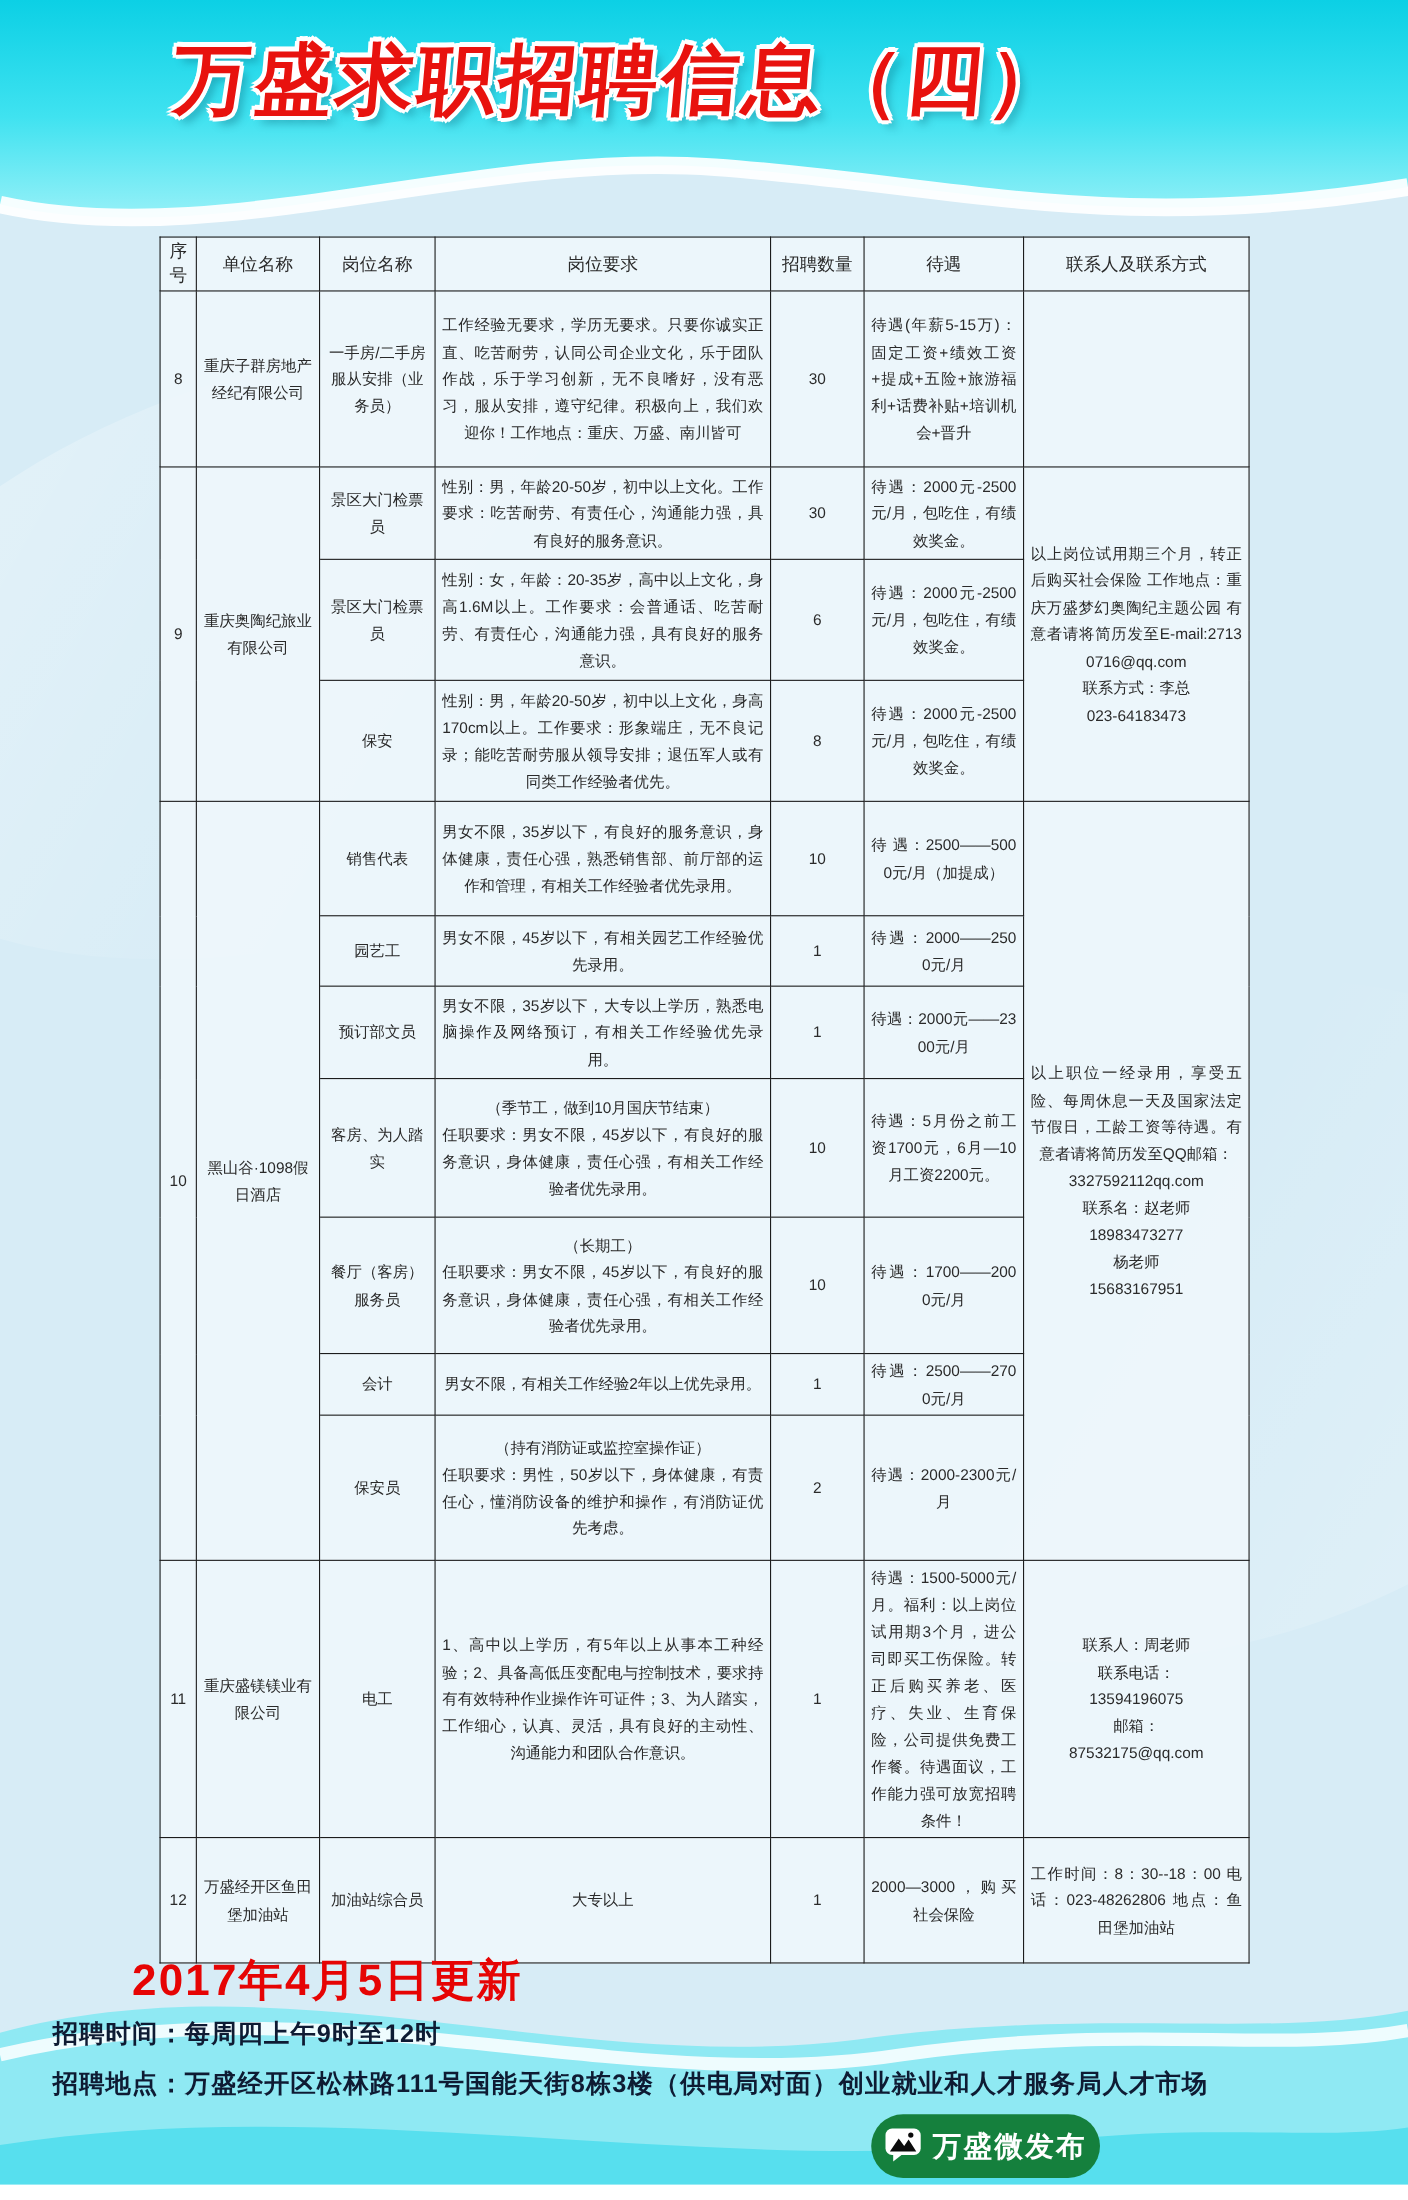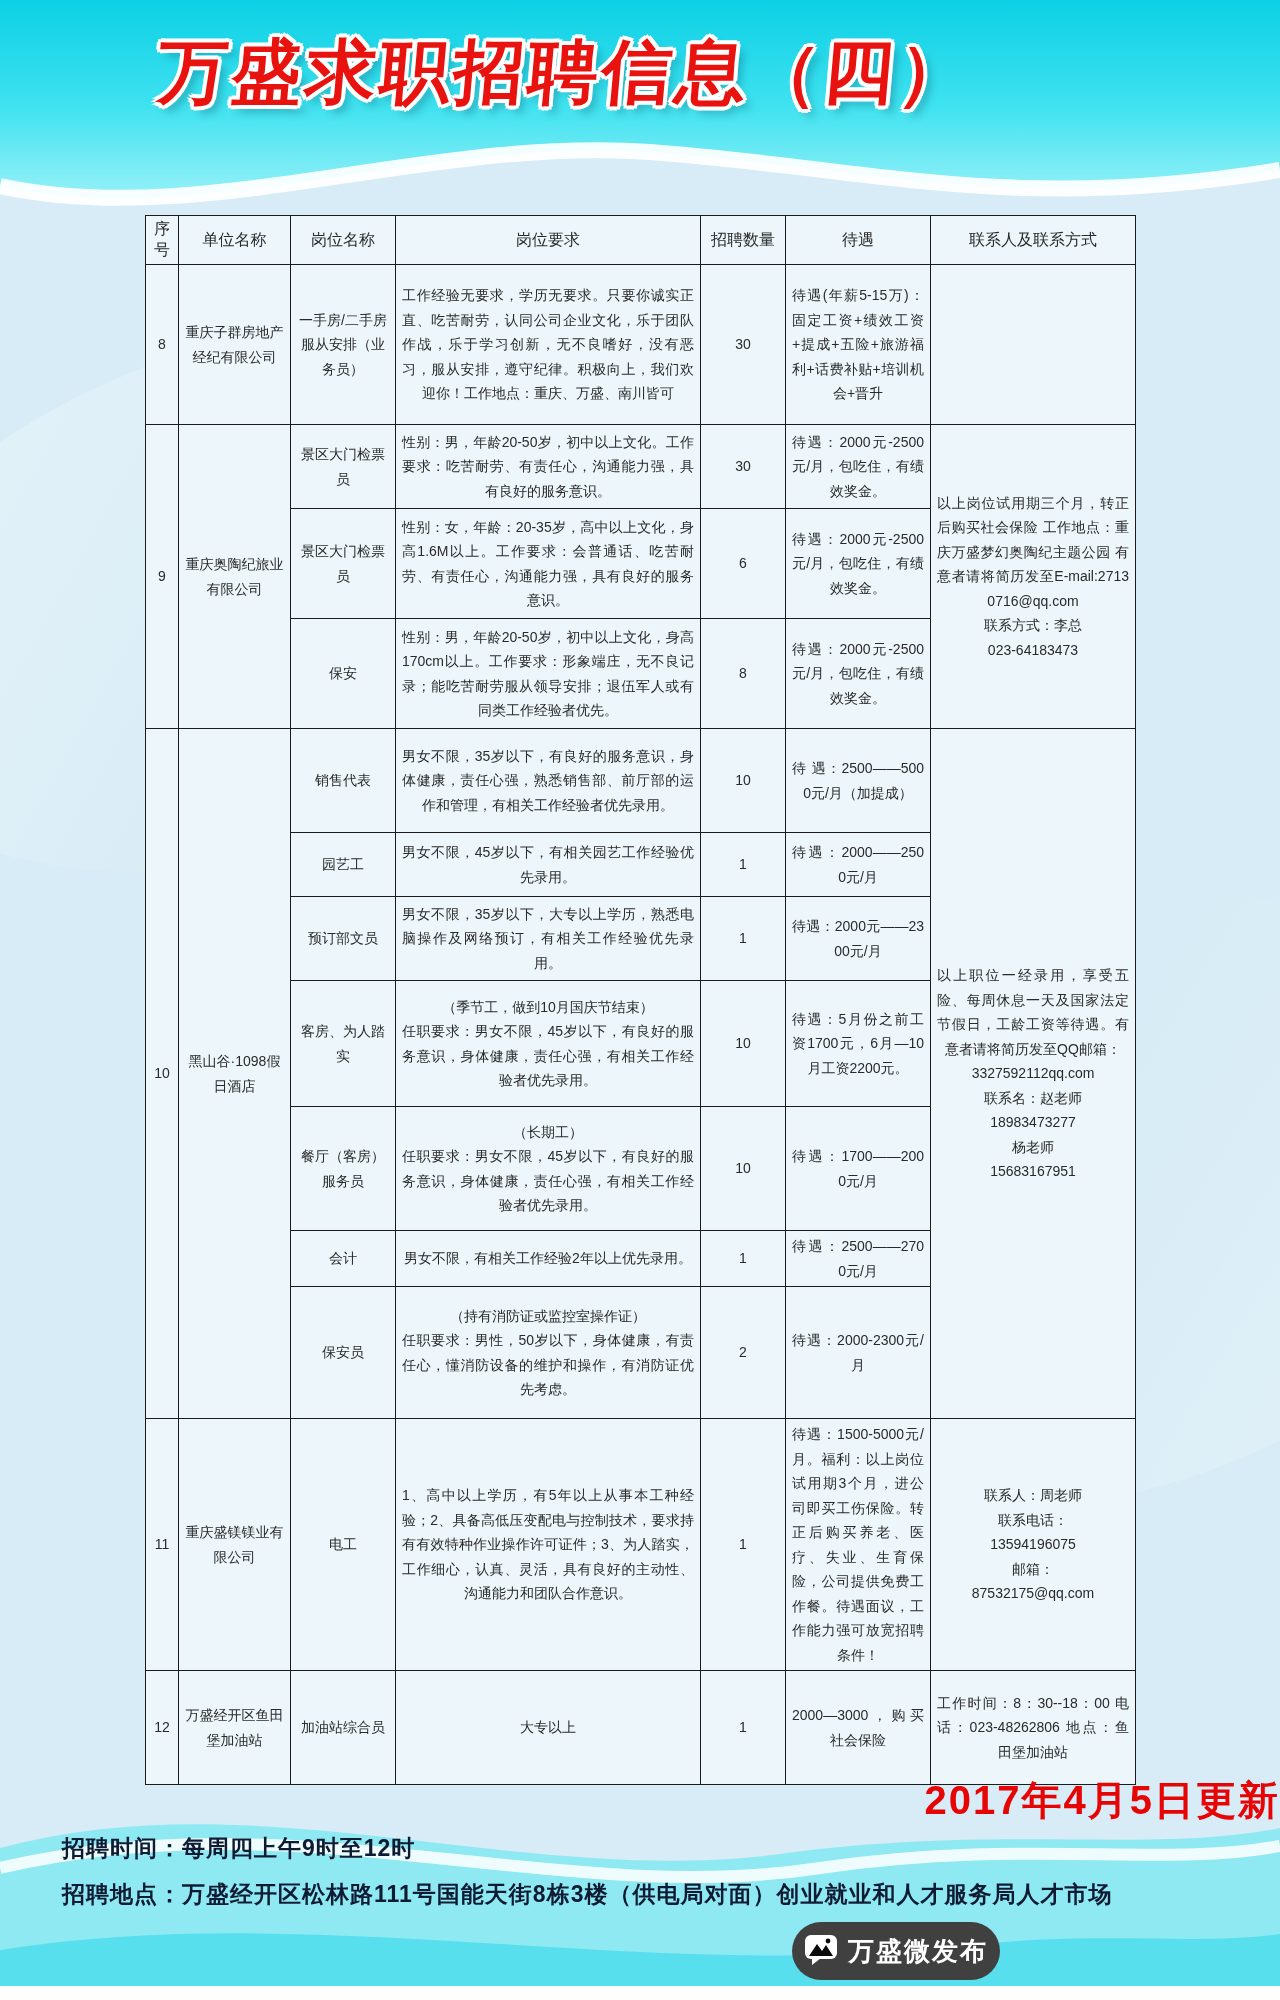--- a/index.html
+++ b/index.html
@@ -65,35 +65,35 @@
     text-align:justify;text-align-last:center;white-space:pre-line;margin-top:28px;
   }
   .row-0{height:160px}.row-1{height:84px}.row-2{height:110px}.row-3{height:110px}
   .row-4{height:104px}.row-5{height:64px}.row-6{height:84px}.row-7{height:126px}
   .row-8{height:124px}.row-9{height:54px}.row-10{height:132px}.row-11{height:252px}
   .row-12{height:114px}
 
   
   .update-date{
     position:absolute;top:1773px;left:120px;width:1160px;z-index:4;
-    text-align:right;font-size:40px;font-weight:bold;color:#e60404;letter-spacing:2px;
+    text-align:left;font-size:40px;font-weight:bold;color:#e60404;letter-spacing:2px;
   }
 
   
   .footer{
-    position:absolute;left:62px;top:1833px;z-index:5;
+    position:absolute;left:48px;top:1833px;z-index:5;
     color:#0e1b33;font-weight:bold;
   }
   .f-line{font-size:23px;margin-bottom:15px;letter-spacing:1px;}
   .f-gap{display:inline-block;width:66px;}
 
   
   .logo{
     position:absolute;left:792px;top:1922px;width:208px;height:58px;z-index:6;
-    background:#404040;border-radius:32px;
+    background:#15803d;border-radius:32px;
     display:flex;align-items:center;justify-content:center;gap:10px;
   }
   .logo-text{color:#fff;font-size:26px;font-weight:bold;letter-spacing:2px;}
 </style>
 </head>
 <body>
 
 <div class="page">
 
   <div class="top-band"></div>

